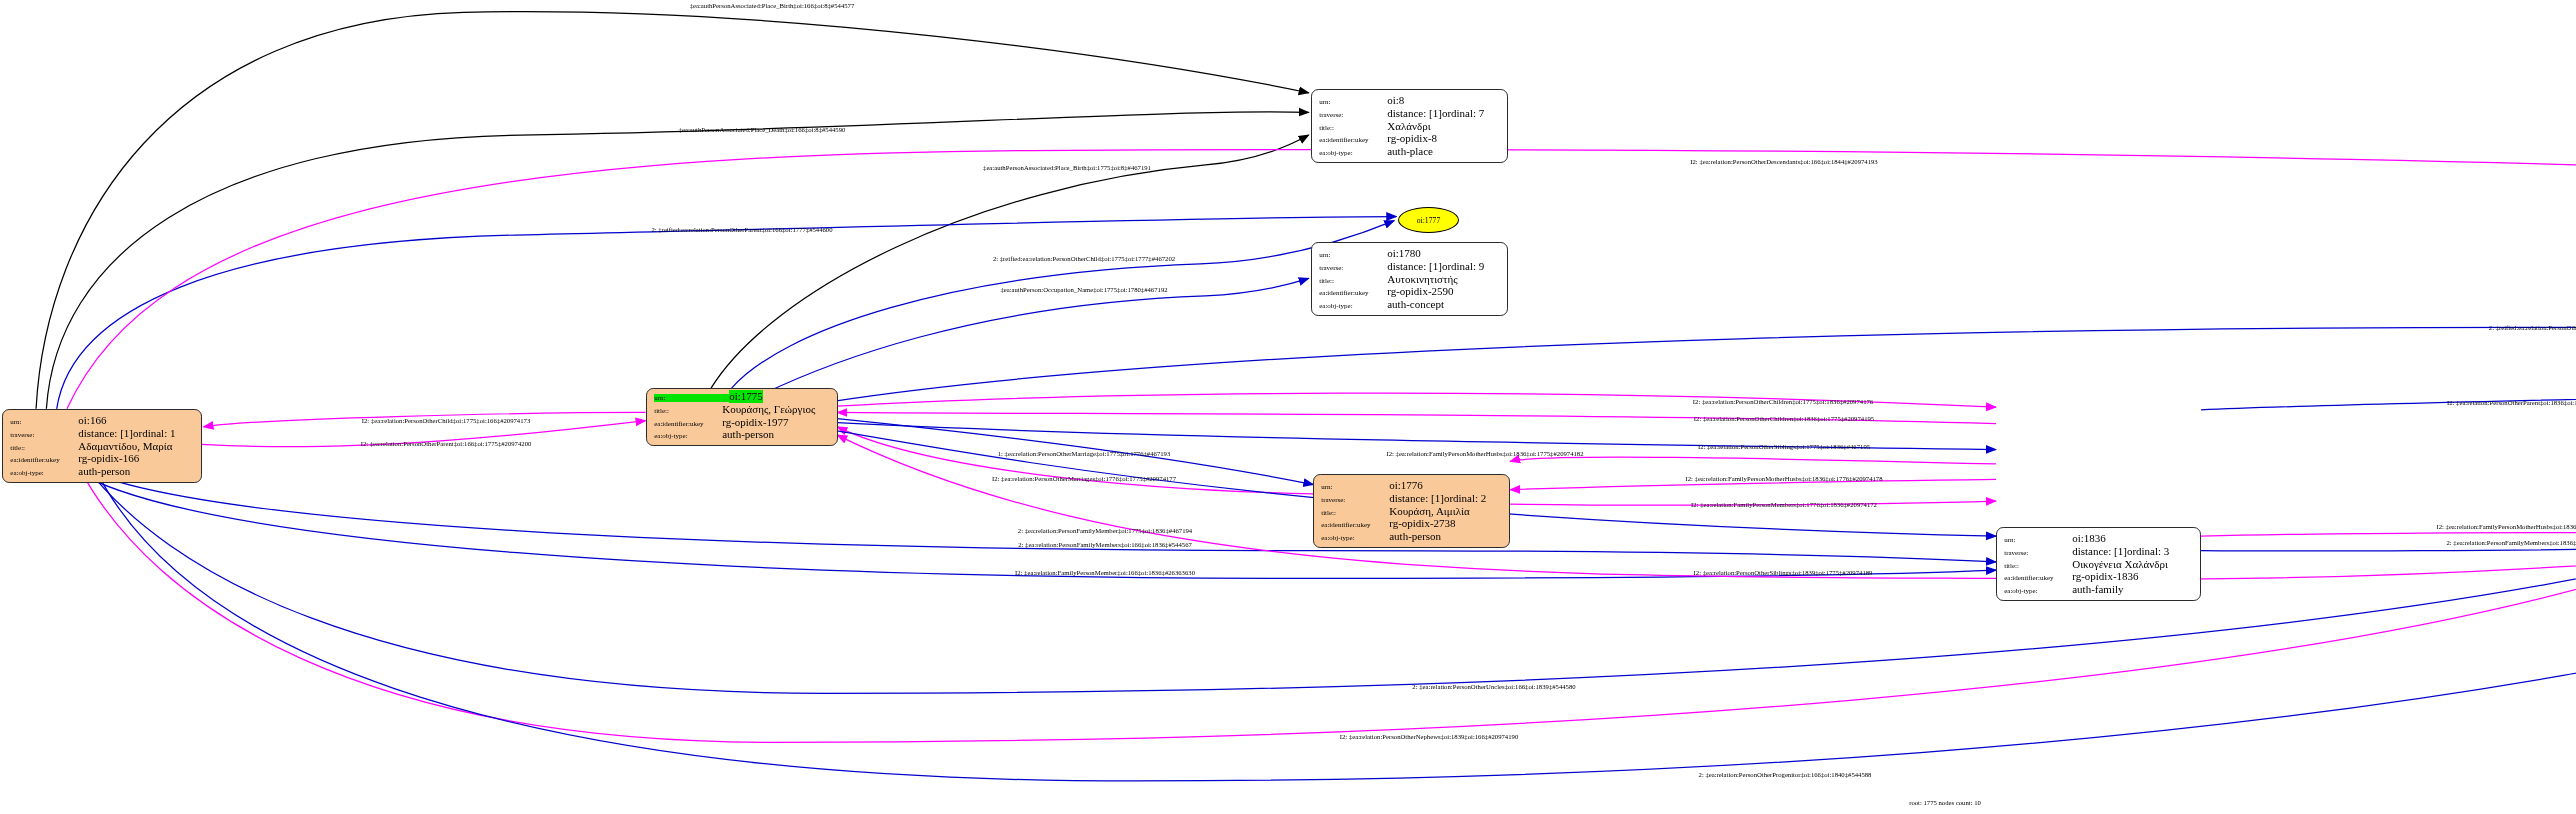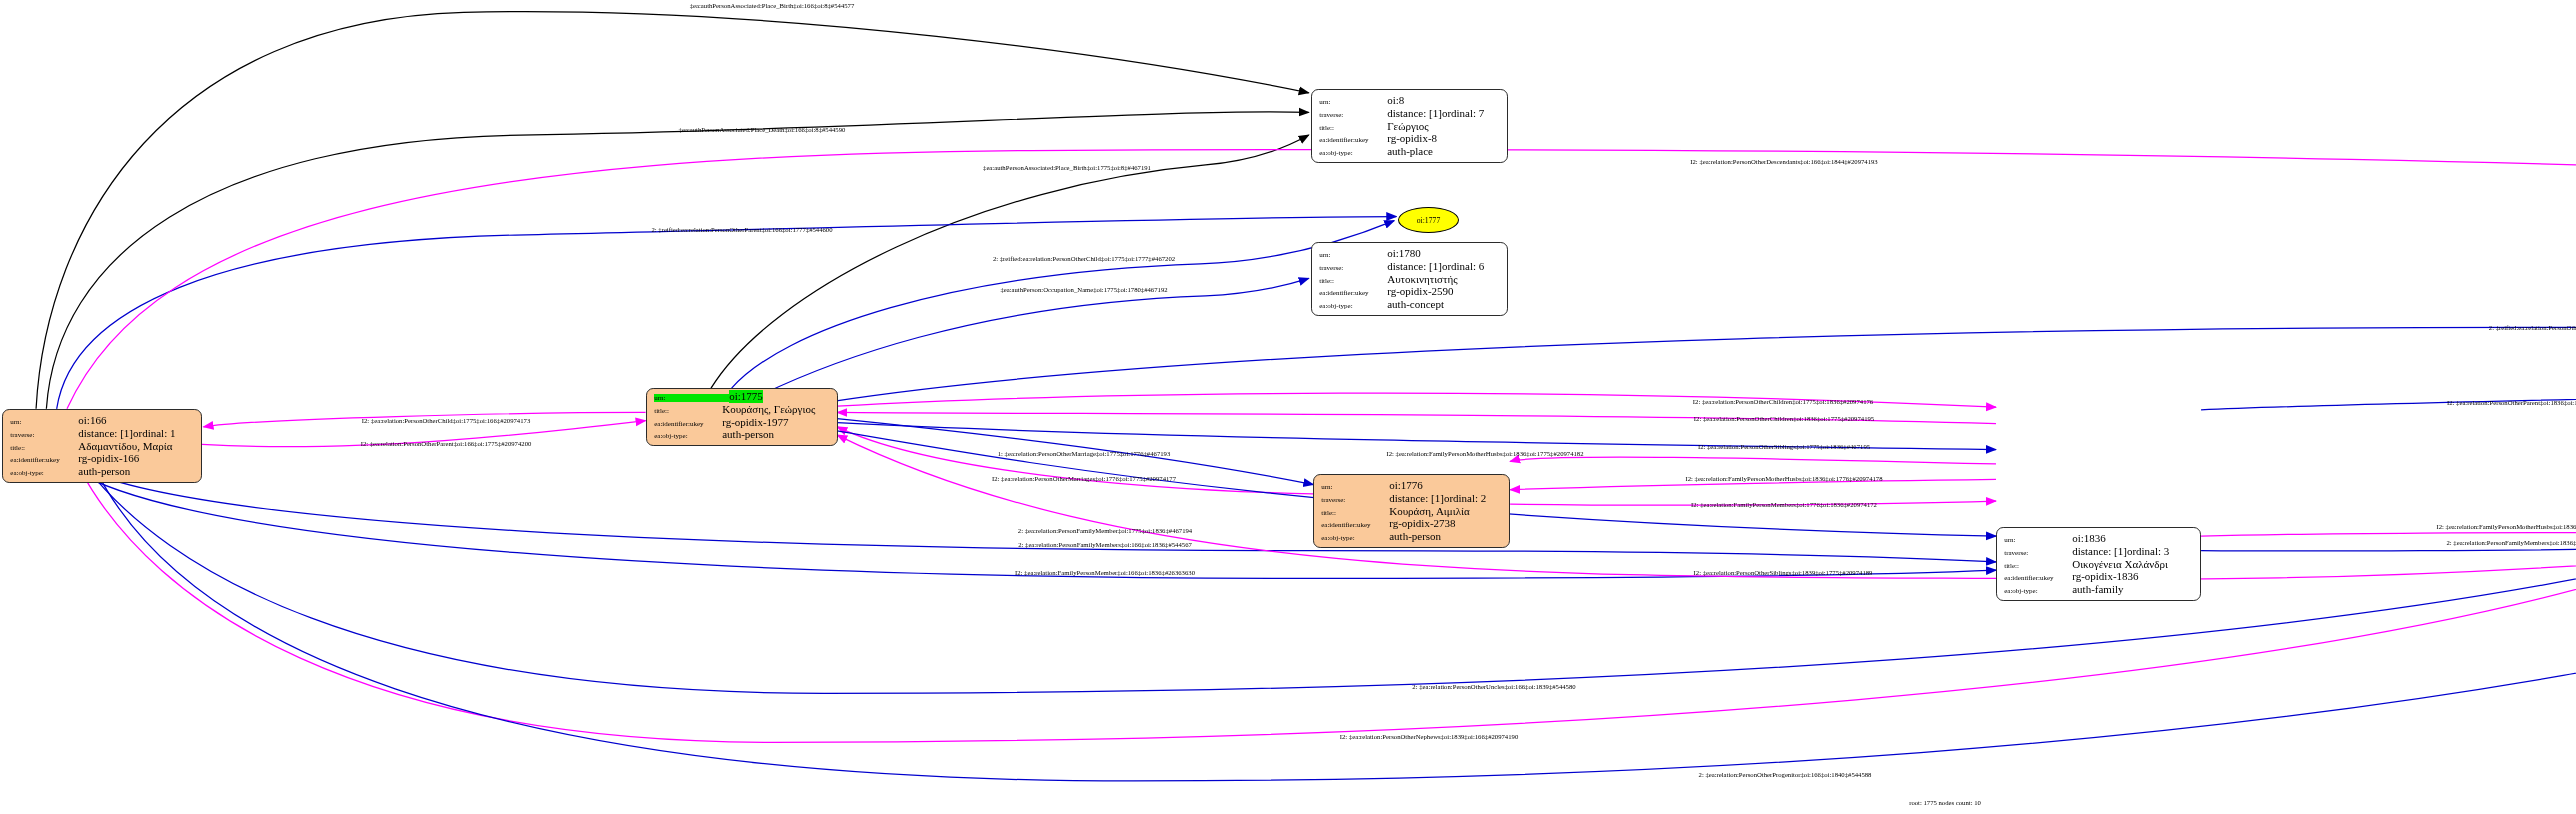--- a/index.html
+++ b/index.html
@@ -156,41 +156,41 @@
       <span class="node-key">urn:</span>
       <span class="node-val">oi:8</span>
     </div>
     <div class="node-row">
       <span class="node-key">traverse:</span>
       <span class="node-val">distance: [1]</span>
       <span class="node-val ord">ordinal: 7</span>
     </div>
     <div class="node-row">
       <span class="node-key">title::</span>
-      <span class="node-val">Γεώργιος</span>
+      <span class="node-val">Χαλάνδρι</span>
     </div>
     <div class="node-row">
       <span class="node-key">ea:identifier:ukey</span>
       <span class="node-val">rg-opidix-8</span>
     </div>
     <div class="node-row">
       <span class="node-key">ea:obj-type:</span>
       <span class="node-val">auth-place</span>
     </div>
   </div>
 
   <div class="node-box plain" style="left:1311px;top:242px;width:197px;">
     <div class="node-row urn-row">
       <span class="node-key">urn:</span>
       <span class="node-val">oi:1780</span>
     </div>
     <div class="node-row">
       <span class="node-key">traverse:</span>
       <span class="node-val">distance: [1]</span>
-      <span class="node-val ord">ordinal: 6</span>
+      <span class="node-val ord">ordinal: 9</span>
     </div>
     <div class="node-row">
       <span class="node-key">title::</span>
       <span class="node-val">Αυτοκινητιστής</span>
     </div>
     <div class="node-row">
       <span class="node-key">ea:identifier:ukey</span>
       <span class="node-val">rg-opidix-2590</span>
     </div>
     <div class="node-row">

